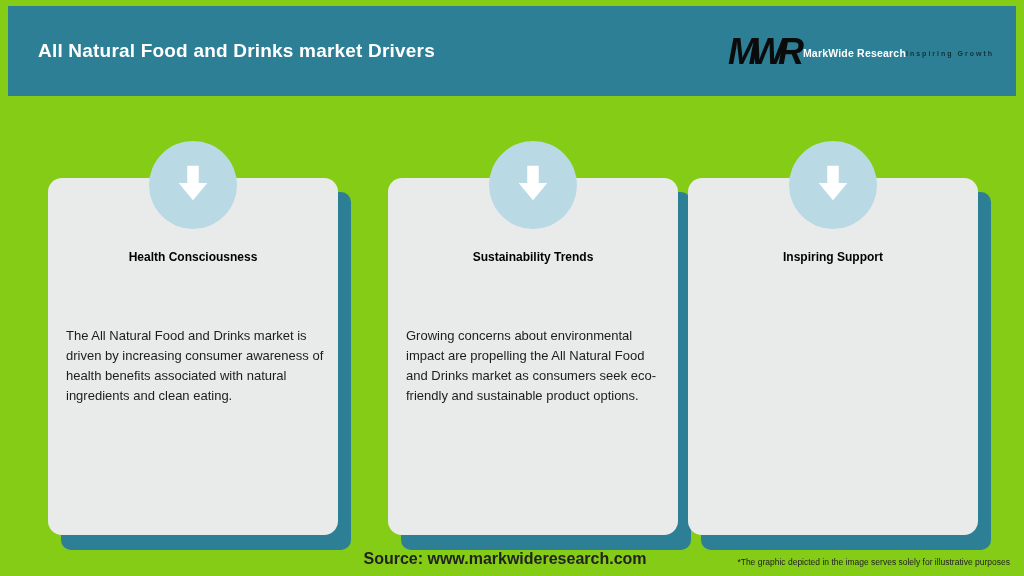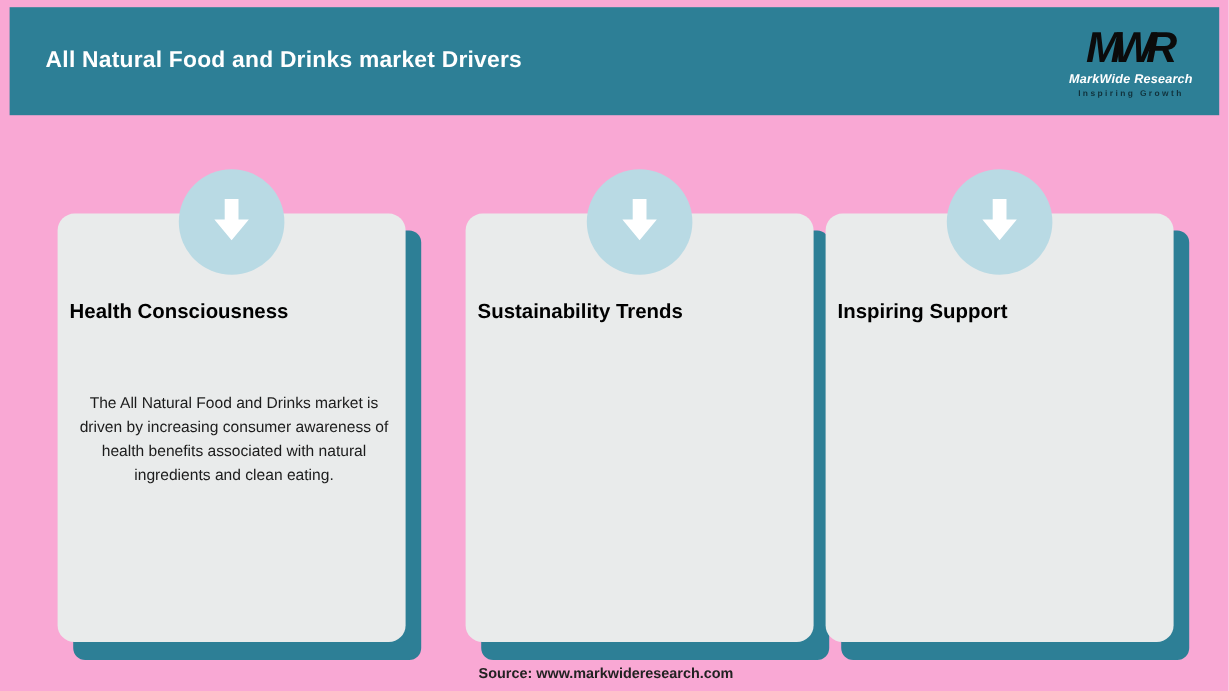--- a/index.html
+++ b/index.html
@@ -3,56 +3,55 @@
 <meta charset="utf-8">
 <style>
   * { margin: 0; padding: 0; box-sizing: border-box; }
   html, body {
     width: 1024px; height: 576px;
     font-family: "Liberation Sans", sans-serif;
     background: #ffffff;
     overflow: hidden;
     position: relative;
   }
-  .stage { position: absolute; width: 1024px; height: 576px; background: #f9a8d4; }
+  .stage { position: absolute; width: 1024px; height: 576px; background: #84cc16; }
 
   
   .header {
     position: absolute;
     left: 8px; right: 8px; top: 6px; height: 90px;
     background: #2d7f96;
     display: flex; align-items: center; justify-content: space-between;
     padding: 0 22px 0 30px;
   }
   .header-title {
     color: #ffffff;
     font-size: 19px;
     font-weight: bold;
     letter-spacing: 0.2px;
   }
   .logo {
-    display: flex; flex-direction: column; align-items: center;
+    display: flex; flex-direction: row; align-items: center;
     line-height: 1;
     margin-top: 2px;
   }
   .logo-mark {
     font-size: 36px;
     font-weight: bold;
     font-style: italic;
     color: #0b0b0b;
     letter-spacing: -7px;
     padding-right: 6px;
   }
   .logo-name {
     color: #ffffff;
     font-size: 10.5px;
     font-weight: bold;
     margin-top: 3px;
     letter-spacing: 0.2px;
-    font-style: italic;
   }
   .logo-tagline {
     color: #11323c;
     font-size: 7px;
     font-weight: bold;
     letter-spacing: 2px;
     margin-top: 3px;
   }
 
   
@@ -83,40 +82,40 @@
     width: 88px; height: 88px;
     border-radius: 50%;
     background: #b9dae4;
     display: flex; align-items: center; justify-content: center;
   }
   .card-circle svg { width: 46px; height: 46px; }
 
   .card-title {
     position: absolute;
     left: 10px; right: 10px; top: 72px;
-    text-align: left;
-    font-size: 17px;
+    text-align: center;
+    font-size: 12px;
     font-weight: bold;
     color: #000000;
   }
   .card-body {
     position: absolute;
     left: 18px; right: 14px; top: 148px;
     font-size: 13px;
     line-height: 1.55;
     color: #1c1c1c;
-    text-align: center;
+    text-align: left;
   }
 
   
   .footer-source {
     position: absolute;
     left: 340px; width: 330px; bottom: 8px;
     text-align: center;
-    font-size: 12px;
+    font-size: 16px;
     font-weight: bold;
     color: #222222;
   }
   .footer-disclaimer {
     position: absolute;
     right: 14px; bottom: 9px;
     font-size: 8.5px;
     color: #222222;
   }
 </style>
@@ -155,34 +154,36 @@
       <div class="card-shadow"></div>
       <div class="card">
         <div class="card-circle">
           <span>
             <svg viewBox="0 0 24 24">
                 <path fill="#ffffff" d="M9 3h6v9h4.5L12 21 4.5 12H9z"></path>
               </svg>
           </span>
         </div>
         <div class="card-title">Sustainability Trends</div>
+        <div class="card-body">Growing concerns about environmental impact are propelling the All Natural Food and Drinks market as consumers seek eco-friendly and sustainable product options.</div>
       </div>
     </div>
 
     <div class="card-group g2">
       <div class="card-shadow"></div>
       <div class="card">
         <div class="card-circle">
           <span>
             <svg viewBox="0 0 24 24">
                 <path fill="#ffffff" d="M9 3h6v9h4.5L12 21 4.5 12H9z"></path>
               </svg>
           </span>
         </div>
         <div class="card-title">Inspiring Support</div>
       </div>
     </div>
 
   </div>
 
   <div class="footer-source">Source: www.markwideresearch.com</div>
+  <div class="footer-disclaimer">*The graphic depicted in the image serves solely for illustrative purposes</div>
 
 </div>
 
 </body></html>

